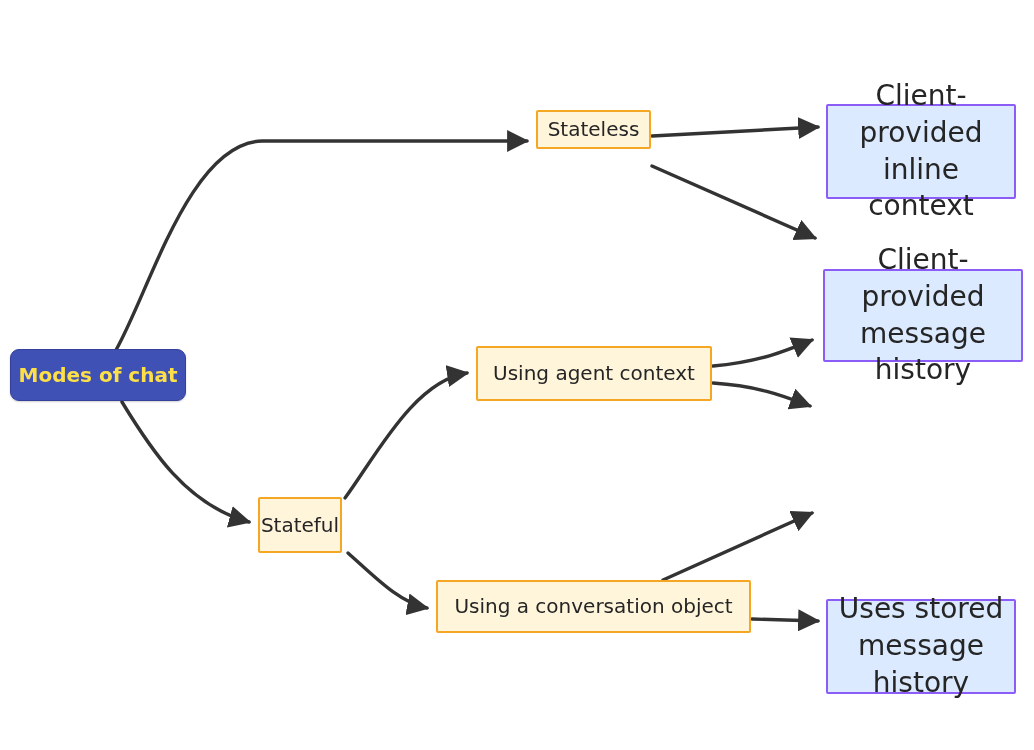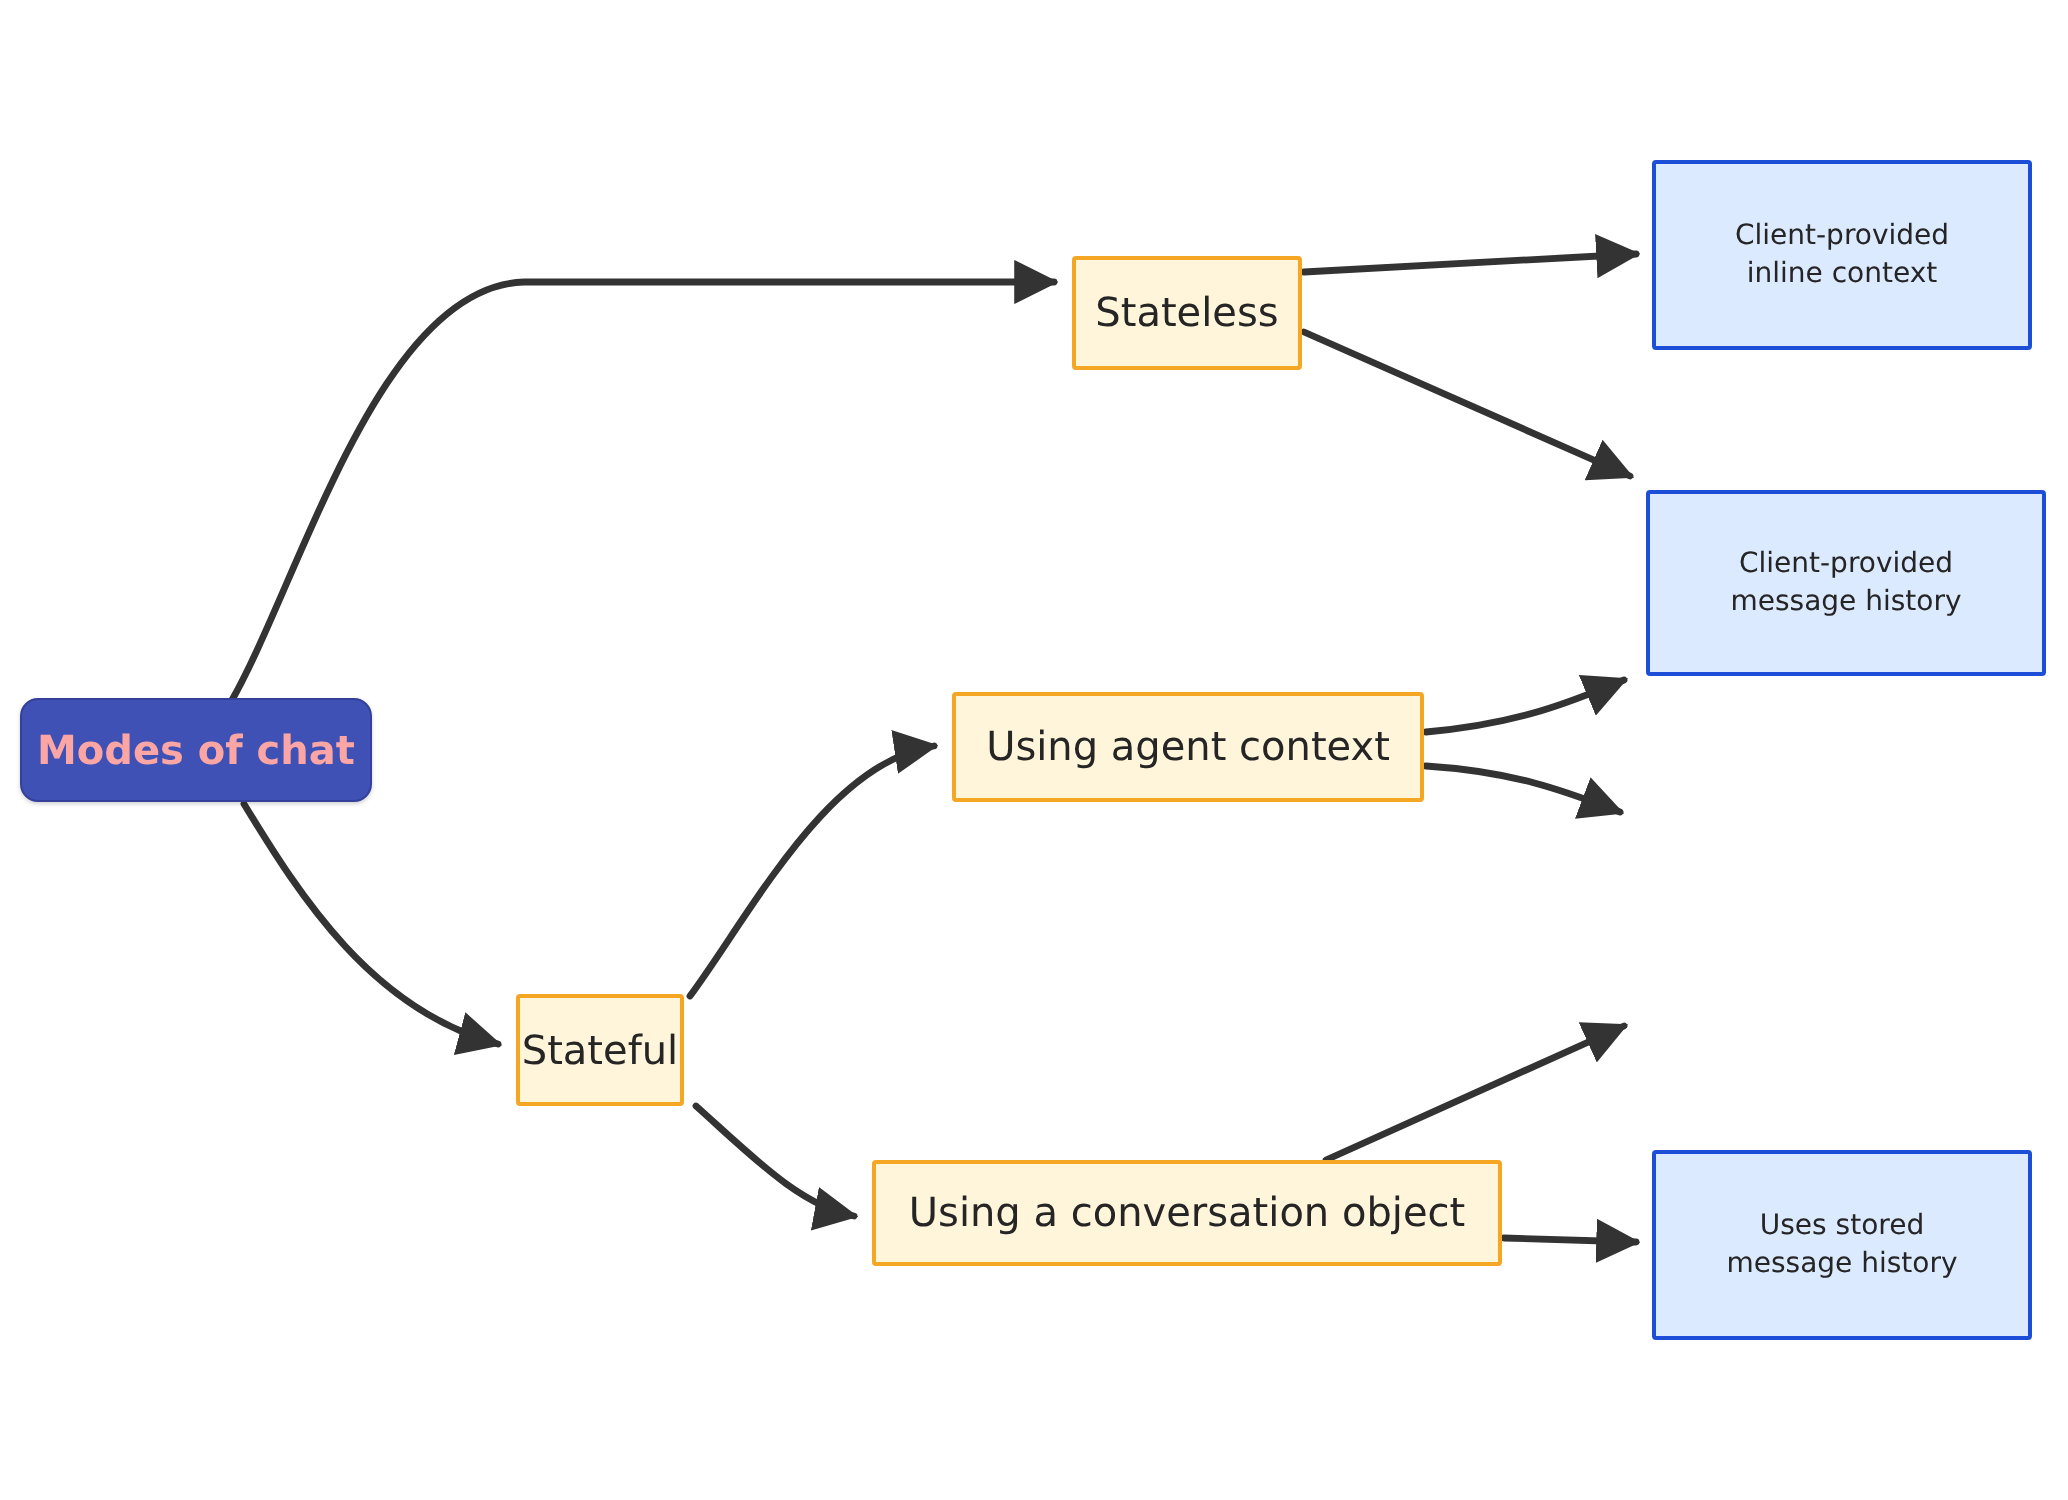--- a/index.html
+++ b/index.html
@@ -38,40 +38,41 @@
   .node-label {
     display: block;
     white-space: pre-line;
     line-height: 1.32;
   }
   
   .node-root {
     background: #3f51b5;
     border: 1px solid #34409a;
     border-radius: 9px;
-    color: #fca5a5;
+    color: #fde047;
     font-size: 20px;
     font-weight: bold;
     box-shadow: 0 1px 2px rgba(0,0,0,0.18);
   }
   
   .node-branch {
     background: #fff5da;
     border: 2px solid #f5a623;
     border-radius: 2px;
     color: #252525;
     font-size: 20px;
   }
   
   .node-leaf {
     background: #dbeafe;
-    border: 2px solid #1d4ed8;
+    border: 2px solid #8b5cf6;
     border-radius: 2px;
     color: #252525;
-    font-size: 14px;
+    font-size: 28px;
+    margin-top: 24px;
   }
 </style>
 </head>
 <body>
 
 <div id="canvas">
 
   <svg id="edges" viewBox="0 0 1034 750" width="1034" height="750" xmlns="http://www.w3.org/2000/svg">
     <defs>
       <marker id="arrow" viewBox="0 0 10 10" refX="9" refY="5" markerWidth="6.5" markerHeight="6.5" orient="auto-start-reverse">
@@ -100,21 +101,21 @@
       <path d="M 663,580 L 812,513" marker-end="url(#arrow)"></path>
 
       <path d="M 752,619 L 818,621" marker-end="url(#arrow)"></path>
     </g>
   </svg>
 
   <div class="node node-root" style="left:10px; top:349px; width:176px; height:52px;">
     <span class="node-label">Modes of chat</span>
   </div>
 
-  <div class="node node-branch" style="left:536px; top:128px; width:115px; height:57px;">
+  <div class="node node-branch" style="left:536px; top:110px; width:115px; height:39px;">
     <span class="node-label">Stateless</span>
   </div>
 
   <div class="node node-branch" style="left:258px; top:497px; width:84px; height:56px;">
     <span class="node-label">Stateful</span>
   </div>
 
   <div class="node node-branch" style="left:476px; top:346px; width:236px; height:55px;">
     <span class="node-label">Using agent context</span>
   </div>

